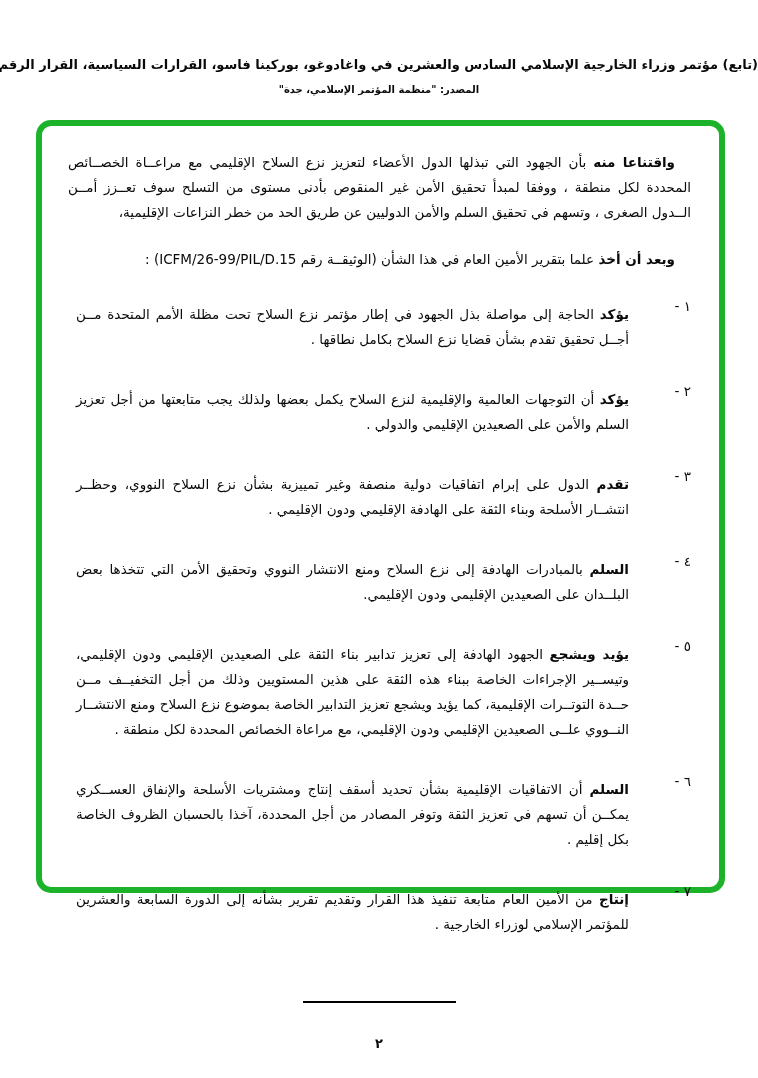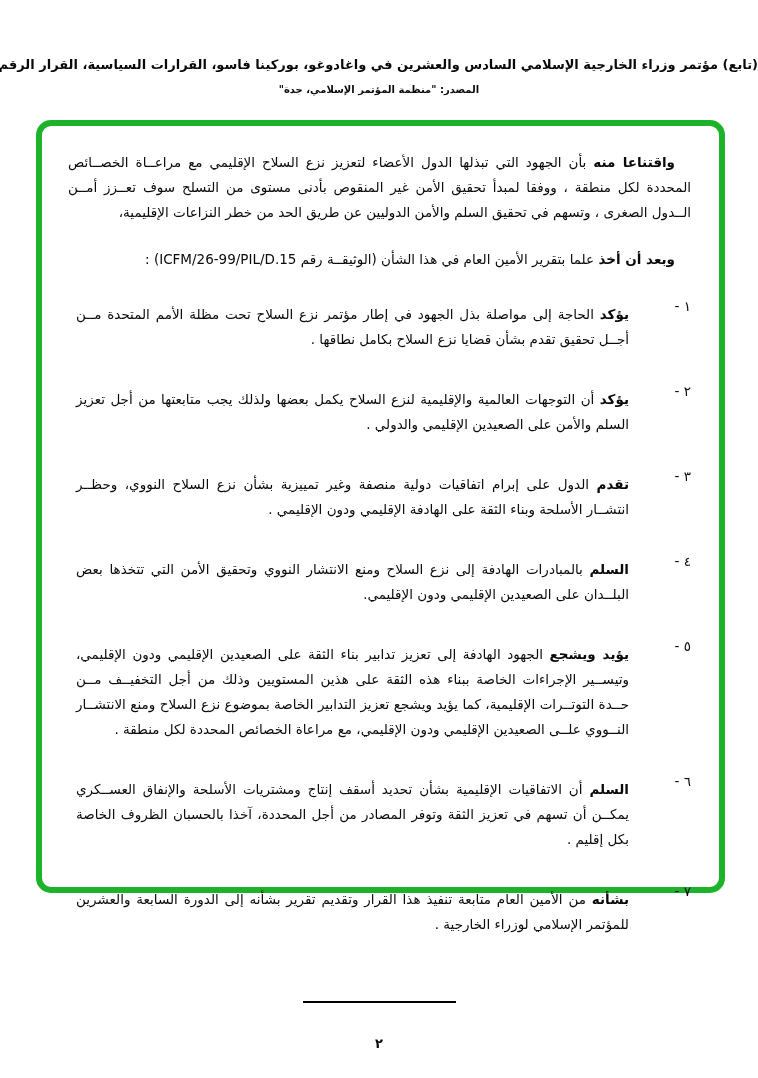--- a/index.html
+++ b/index.html
@@ -112,21 +112,21 @@
           <p class="itext"><b>يؤيد ويشجع</b><span> الجهود الهادفة إلى تعزيز تدابير بناء الثقة على الصعيدين الإقليمي ودون الإقليمي، وتيســير الإجراءات الخاصة ببناء هذه الثقة على هذين المستويين وذلك من أجل التخفيــف مــن حــدة التوتــرات الإقليمية، كما يؤيد ويشجع تعزيز التدابير الخاصة بموضوع نزع السلاح ومنع الانتشــار النــووي علــى الصعيدين الإقليمي ودون الإقليمي، مع مراعاة الخصائص المحددة لكل منطقة .</span></p>
         </div>
 
         <div class="item">
           <span class="num">٦ -</span>
           <p class="itext"><b>السلم</b><span> أن الاتفاقيات الإقليمية بشأن تحديد أسقف إنتاج ومشتريات الأسلحة والإنفاق العســكري يمكــن أن تسهم في تعزيز الثقة وتوفر المصادر من أجل المحددة، آخذا بالحسبان الظروف الخاصة بكل إقليم .</span></p>
         </div>
 
         <div class="item">
           <span class="num">٧ -</span>
-          <p class="itext"><b>بشأنه</b><span> من الأمين العام متابعة تنفيذ هذا القرار وتقديم تقرير بشأنه إلى الدورة السابعة والعشرين للمؤتمر الإسلامي لوزراء الخارجية .</span></p>
+          <p class="itext"><b>إنتاج</b><span> من الأمين العام متابعة تنفيذ هذا القرار وتقديم تقرير بشأنه إلى الدورة السابعة والعشرين للمؤتمر الإسلامي لوزراء الخارجية .</span></p>
         </div>
 
       </div>
 
       <div class="sig-line"></div>
 
     </div>
   </div>
 
   <div class="page-number">٢</div>

